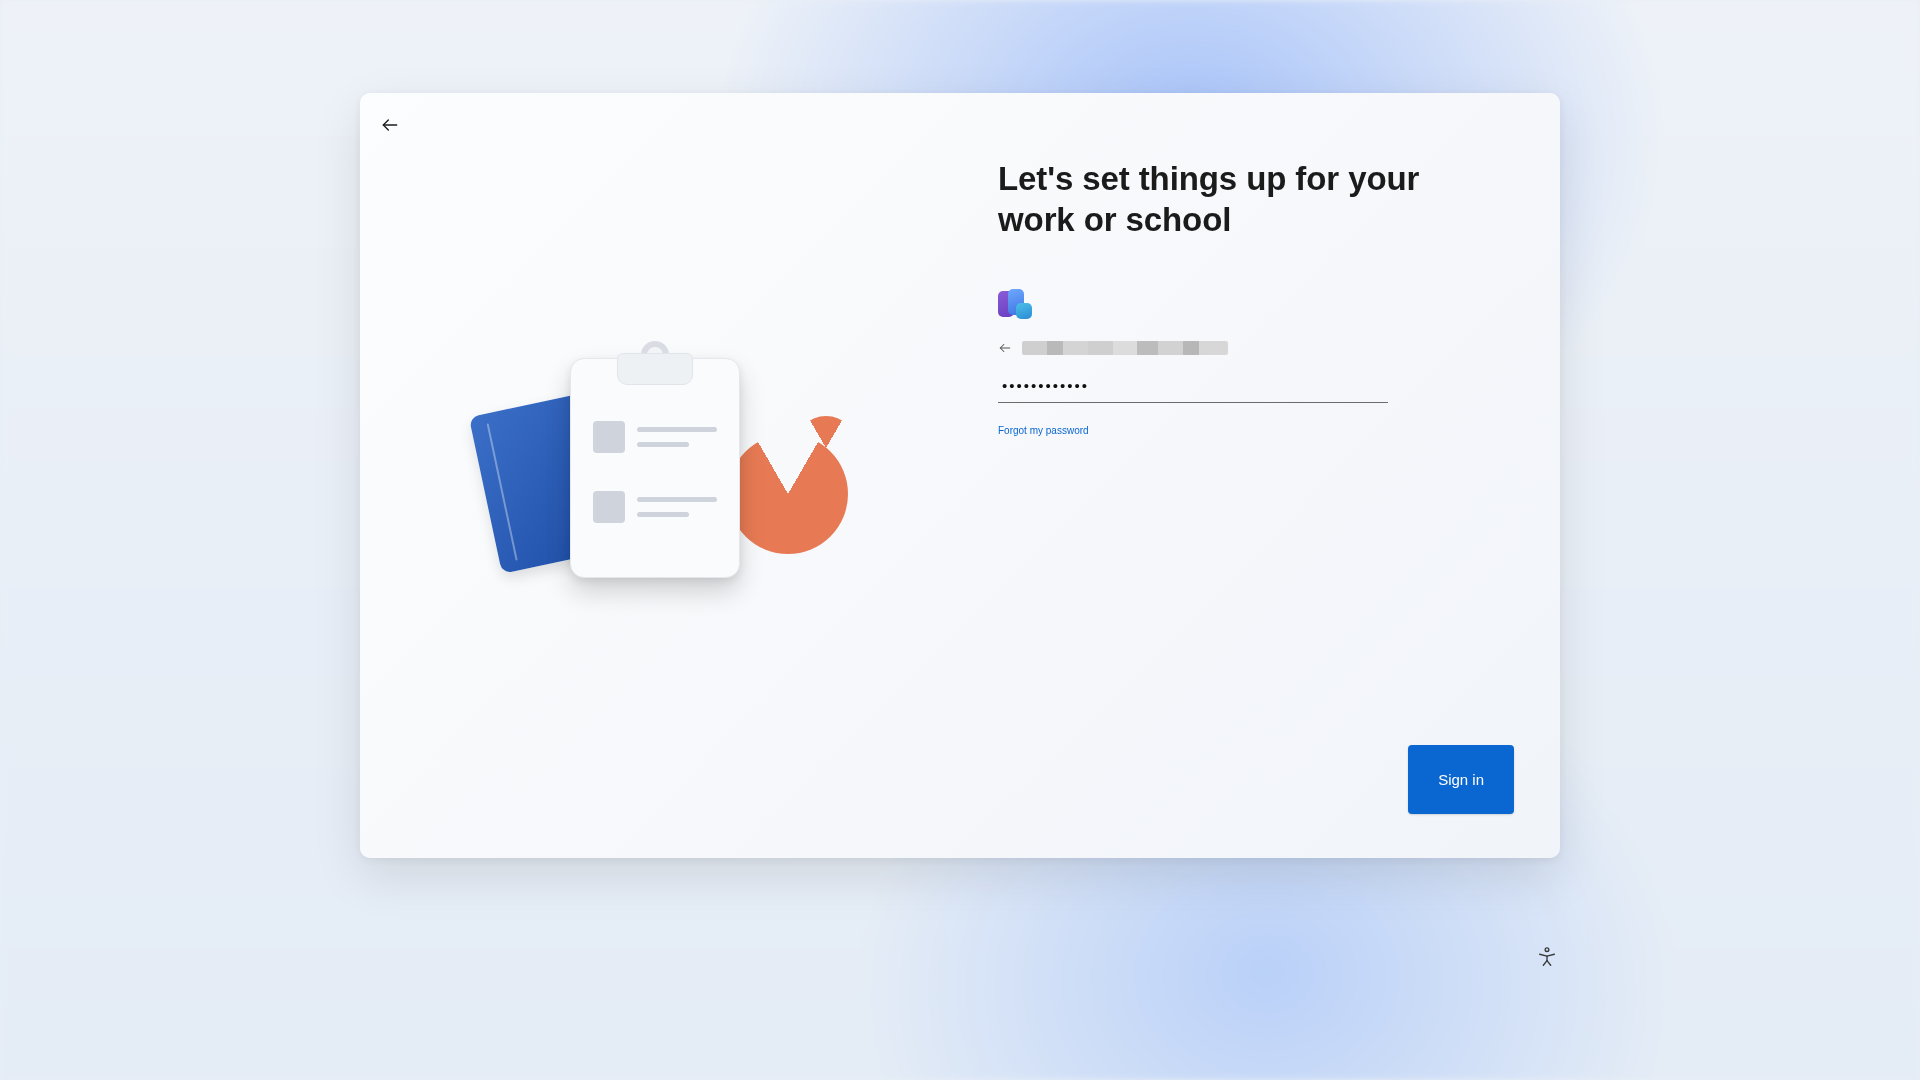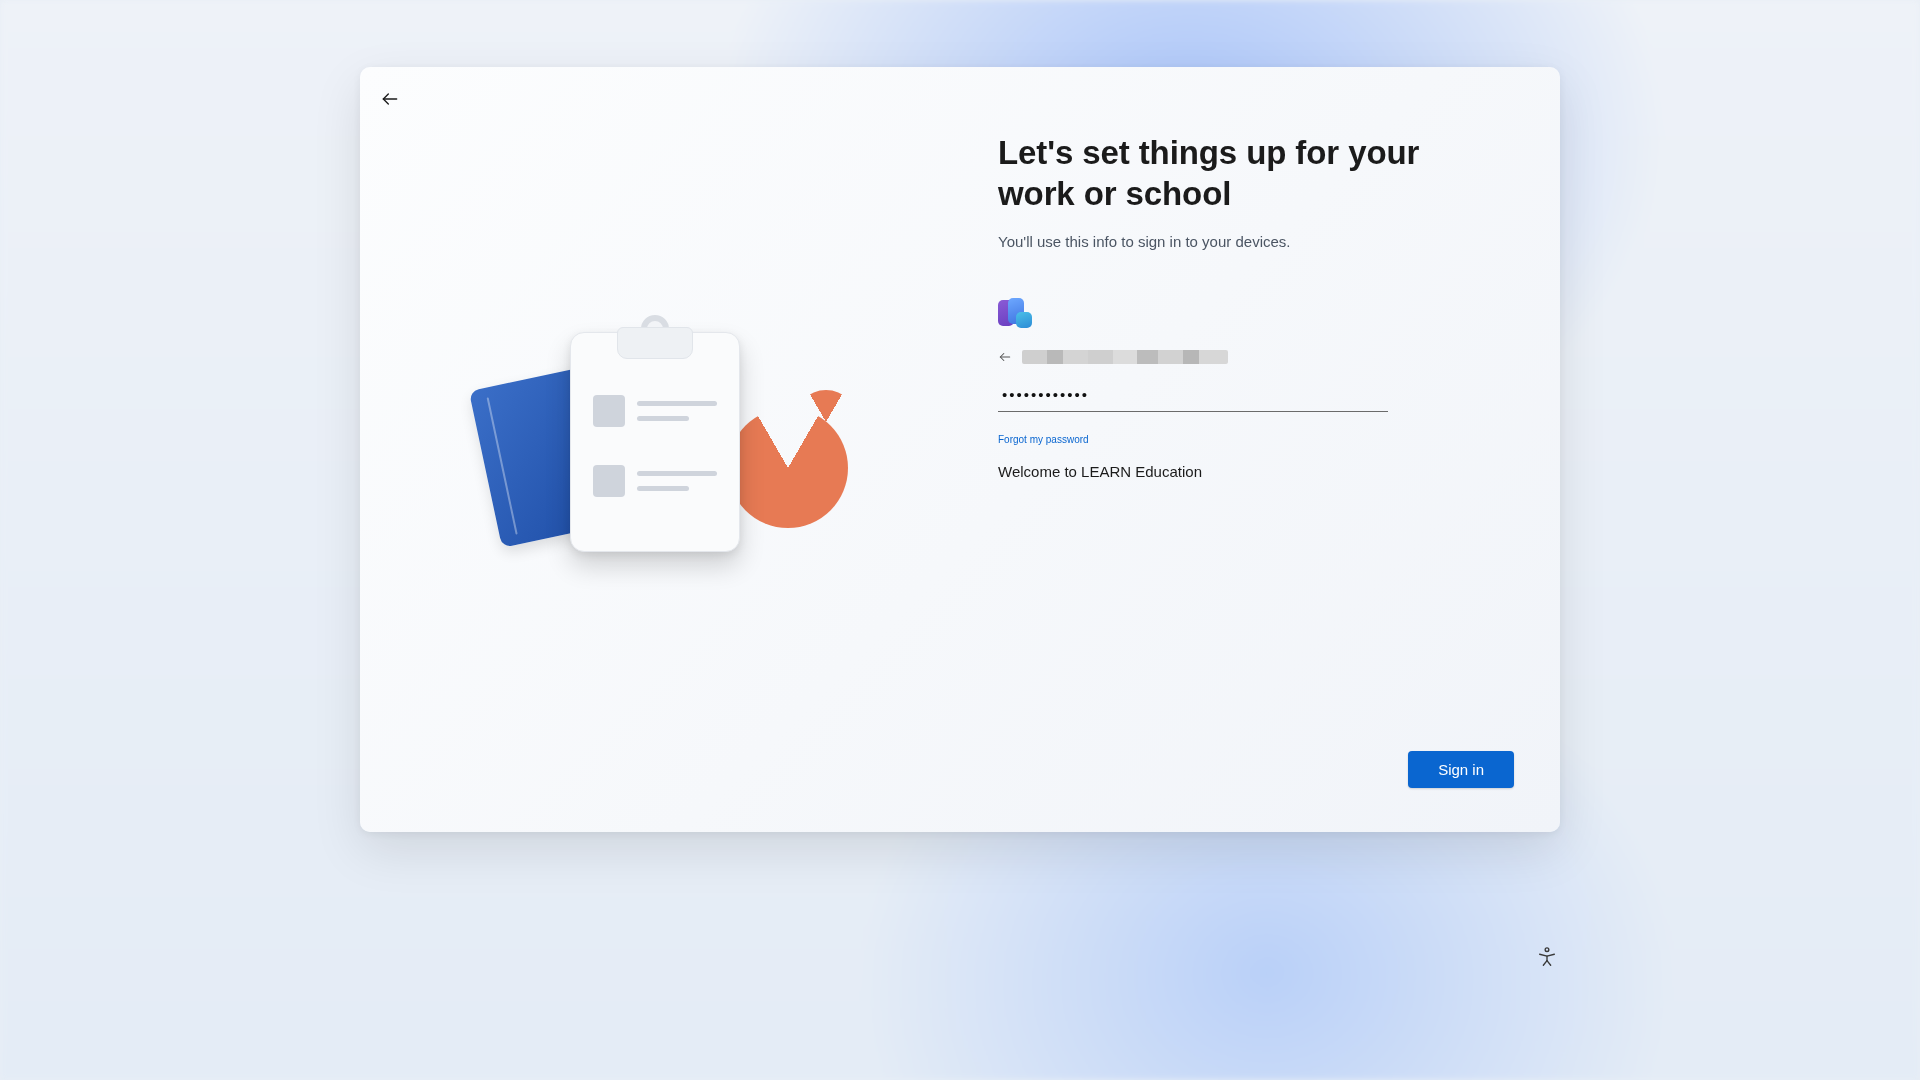--- a/index.html
+++ b/index.html
@@ -17,21 +17,21 @@
         radial-gradient(ellipse 620px 520px at 66% 90%, rgba(150,185,250,0.55), transparent 66%),
         linear-gradient(180deg, #eef2f8 0%, #e4ecf6 100%);
       filter: blur(3px);
     }
     .stage {
       position: absolute; inset: 0;
       display: flex; align-items: flex-start; justify-content: center;
     }
     .panel {
       position: relative;
-      margin-top: 67px;
+      margin-top: 93px;
       width: 1200px; height: 765px;
       background: linear-gradient(135deg, #fcfdfe 0%, #f6f8fb 55%, #f1f4f9 100%);
       border-radius: 10px;
       box-shadow: 0 18px 50px rgba(0,0,0,0.10), 0 2px 8px rgba(0,0,0,0.06);
       display: flex;
     }
     .back-btn {
       position: absolute; top: 18px; left: 16px;
       width: 28px; height: 28px;
       display: flex; align-items: center; justify-content: center;
@@ -138,21 +138,21 @@
     .forgot {
       margin-top: 22px; font-size: 10px; color:#0a66d0;
       width: fit-content; cursor: pointer;
     }
     .welcome {
       margin-top: 18px; font-size: 15px; color:#1b1b1b;
     }
     .signin-btn {
       position: absolute; right: 46px; bottom: 44px;
       background:#0a66d0; color:#fff; border:none;
-      padding: 10px 30px; font-size: 15px; border-radius:4px;
+      padding: 26px 30px; font-size: 15px; border-radius:4px;
       box-shadow: 0 1px 2px rgba(0,0,0,0.15);
     }
 
     .a11y-icon {
       position: absolute; left: 1536px; top: 946px;
       width: 22px; height: 22px; color:#3a3a3a;
     }
   </style>
 </head>
 <body>
@@ -190,21 +190,20 @@
                 <div class="ln"></div>
                 <div class="ln short"></div>
               </div>
             </div>
         </div>
       </div>
     </div>
 
     <div class="panel-right">
       <h1 class="title">Let's set things up for your work or school</h1>
-      <p class="subtitle">You'll use this info to sign in to your devices.</p>
 
       <div class="org-logo">
         <span class="a"></span>
           <span class="b"></span>
           <span class="c"></span>
       </div>
 
       <div class="id-row">
         <span class="mini-back">
           <svg width="14" height="14" viewBox="0 0 24 24" fill="none" stroke="currentColor" stroke-width="1.8" stroke-linecap="round" stroke-linejoin="round">
@@ -213,21 +212,20 @@
             </svg>
         </span>
         <span class="id-blur"></span>
       </div>
 
 
       <input class="pw-input" type="password" value="••••••••••••" style="">
 
       <a class="forgot">Forgot my password</a>
 
-      <div class="welcome">Welcome to LEARN Education</div>
 
       <button class="signin-btn">Sign in</button>
     </div>
   </div>
 </div>
 
 <div class="a11y-icon">
   <svg viewBox="0 0 24 24" width="22" height="22" fill="none" stroke="currentColor" stroke-width="1.5" stroke-linecap="round" stroke-linejoin="round">
     <circle cx="12" cy="4" r="2"></circle>
     <path d="M4 9l8 2 8-2"></path>

